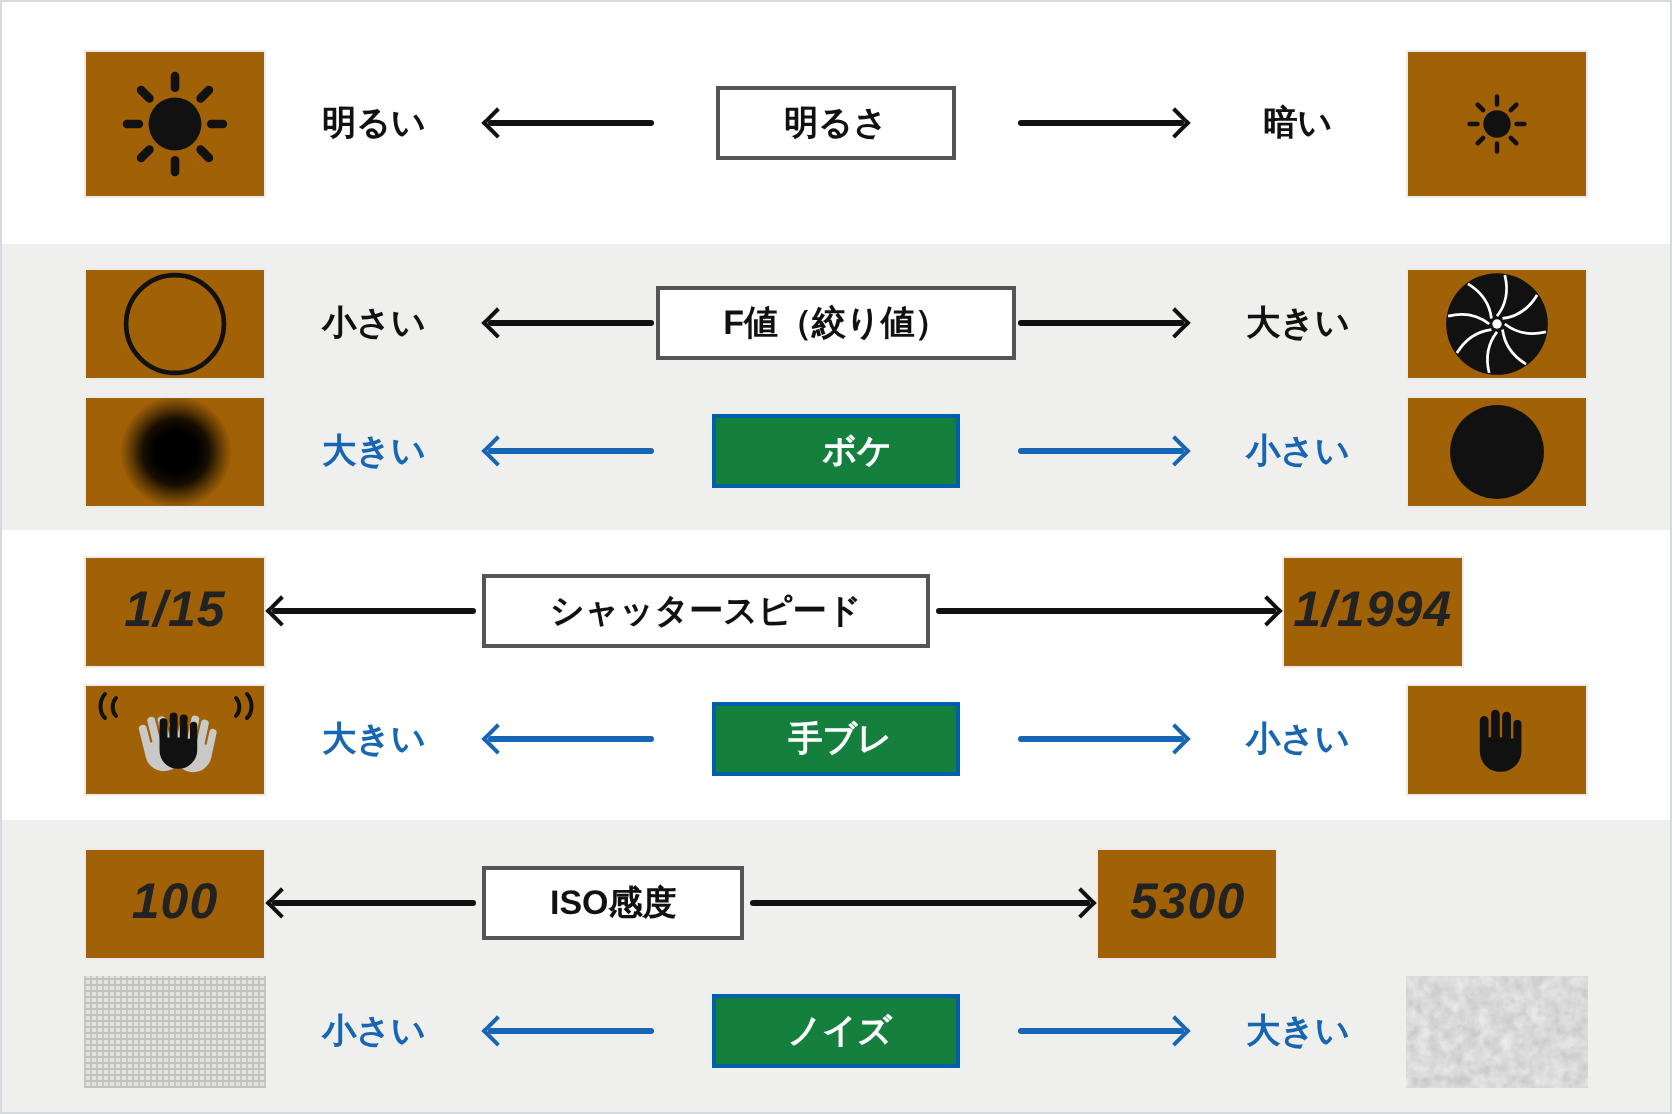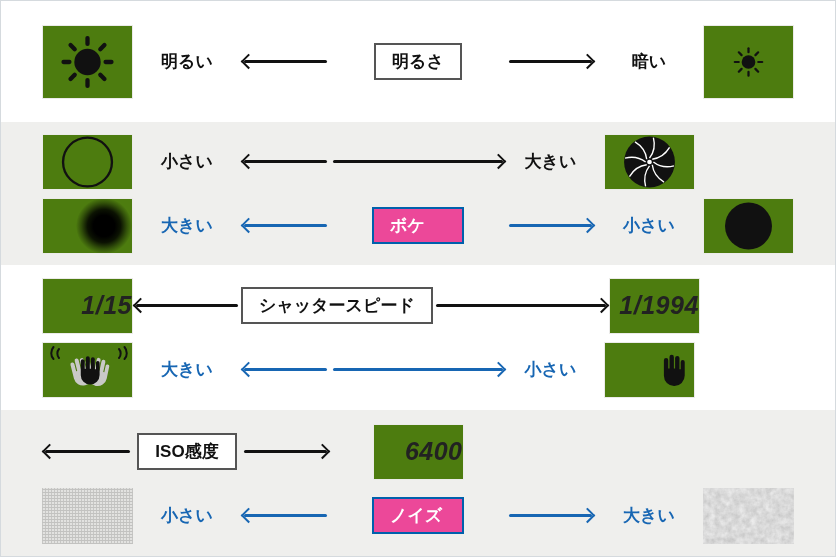--- a/index.html
+++ b/index.html
@@ -15,35 +15,35 @@
   .band.b3{height:145px;background:#ffffff;}
   .band.b4{height:147px;background:#efefed;}
   .line{
     display:grid;
     grid-template-columns:91px 108px 1fr 176px 1fr 108px 91px;
     align-items:center;
     padding:0 41px;
   }
   .cell{display:flex;align-items:center;justify-content:center;}
   .ibox{
-    width:91px;height:56px;background:#4d7c0f;border:1px solid #ebebe9;
-    display:flex;align-items:center;justify-content:flex-end;overflow:hidden;box-sizing:border-box;
+    width:91px;height:56px;background:#a16207;border:1px solid #ebebe9;
+    display:flex;align-items:center;justify-content:center;overflow:hidden;box-sizing:border-box;
   }
   .ibox.tall{height:74px;}
   .lbl{font-weight:bold;font-size:17px;text-align:center;line-height:1.25;}
   .lbl.small{font-size:15px;}
   .pre{white-space:pre-line;}
   .line.blue .lbl{color:#1766b3;}
   .val{font-style:italic;font-weight:bold;font-size:25px;letter-spacing:0.5px;color:#222;}
   .tag{
     display:inline-block;font-weight:bold;font-size:17px;line-height:1;
-    padding:8px 16px;white-space:nowrap;
+    padding:8px 32px;white-space:nowrap;
   }
   .tag.box{background:#fff;border:2px solid #555;color:#111;}
-  .tag.fill{background:#ec4899;color:#fff;border:2px solid #0060ac;min-width:56px;text-align:left;}
+  .tag.fill{background:#15803d;color:#fff;border:2px solid #0060ac;min-width:56px;text-align:right;}
   
   .arrow{position:relative;height:16px;width:100%;}
   .line.black .arrow{color:#111;}
   .line.blue .arrow{color:#1766b3;}
   .arrow::before{
     content:"";position:absolute;left:3px;right:3px;top:50%;height:2.6px;margin-top:-1.3px;
     background:currentColor;border-radius:2px;
   }
   .arrow.left::after{
     content:"";position:absolute;left:2px;top:50%;width:9px;height:9px;
@@ -145,20 +145,23 @@
           <svg width="91" height="56" viewBox="0 0 91 56">
             <circle cx="45.5" cy="28" r="25" fill="none" stroke="#111" stroke-width="2.4"></circle>
           </svg>
         </div>
       </div>
       <div class="cell lbl">小さい</div>
       <div class="cell">
           <div class="arrow left"></div>
         </div>
       <div class="cell">
+          <span class="tag box">F値（絞り値）</span>
+        </div>
+      <div class="cell">
           <div class="arrow right"></div>
         </div>
       <div class="cell lbl">大きい</div>
       <div class="cell">
         <div class="ibox">
           <svg width="91" height="56" viewBox="0 0 91 56">
             <circle cx="45.5" cy="28" r="26" fill="#111"></circle>
             <g transform="translate(45.5,28)" stroke="#fff" stroke-width="1.4" fill="none">
               <path d="M0,-4 Q7,-13 4,-25"></path>
               <path d="M0,-4 Q7,-13 4,-25" transform="rotate(45)"></path>
@@ -249,47 +252,55 @@
               </g>
             </svg>
           </div>
         </div>
       </div>
       <div class="cell lbl">大きい</div>
       <div class="cell">
           <div class="arrow left"></div>
         </div>
       <div class="cell">
+          <span class="tag fill">手ブレ</span>
+        </div>
+      <div class="cell">
           <div class="arrow right"></div>
         </div>
       <div class="cell lbl">小さい</div>
       <div class="cell">
         <div class="ibox">
           <svg width="42" height="42" viewBox="0 0 24 24" fill="#111">
             <path d="M6.8,12.2 V6.4 a1.25,1.25 0 0 1 2.5,0 v4.8 h0.7 V4.6 a1.25,1.25 0 0 1 2.5,0 v6.6 h0.7 V5.2 a1.25,1.25 0 0 1 2.5,0 v6.4 h0.7 V7.4 a1.15,1.15 0 0 1 2.3,0 v7.8 a5.9,5.9 0 0 1 -5.9,5.9 h-0.2 a5.8,5.8 0 0 1 -5.8,-5.8 z"></path>
           </svg>
         </div>
       </div>
     </div>
   </div>
 
   <div class="band b4">
     <div class="line black">
       <div class="cell">
+        <div class="ibox">
+          <span class="val">100</span>
+        </div>
+      </div>
+      <div class="cell">
           <div class="arrow left"></div>
         </div>
       <div class="cell">
           <span class="tag box">ISO感度</span>
         </div>
       <div class="cell">
           <div class="arrow right"></div>
         </div>
       <div class="cell">
         <div class="ibox">
-          <span class="val">6400</span>
+          <span class="val">5300</span>
         </div>
       </div>
     </div>
     <div class="line blue">
       <div class="cell">
         <div class="noise-fine"></div>
       </div>
       <div class="cell lbl">小さい</div>
       <div class="cell">
           <div class="arrow left"></div>

